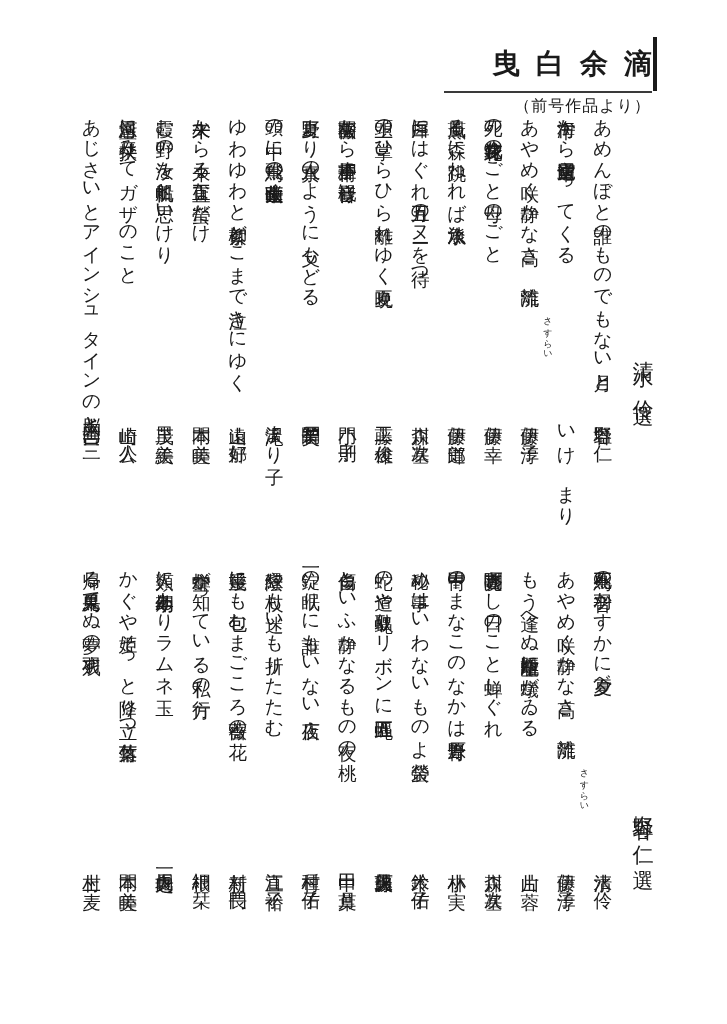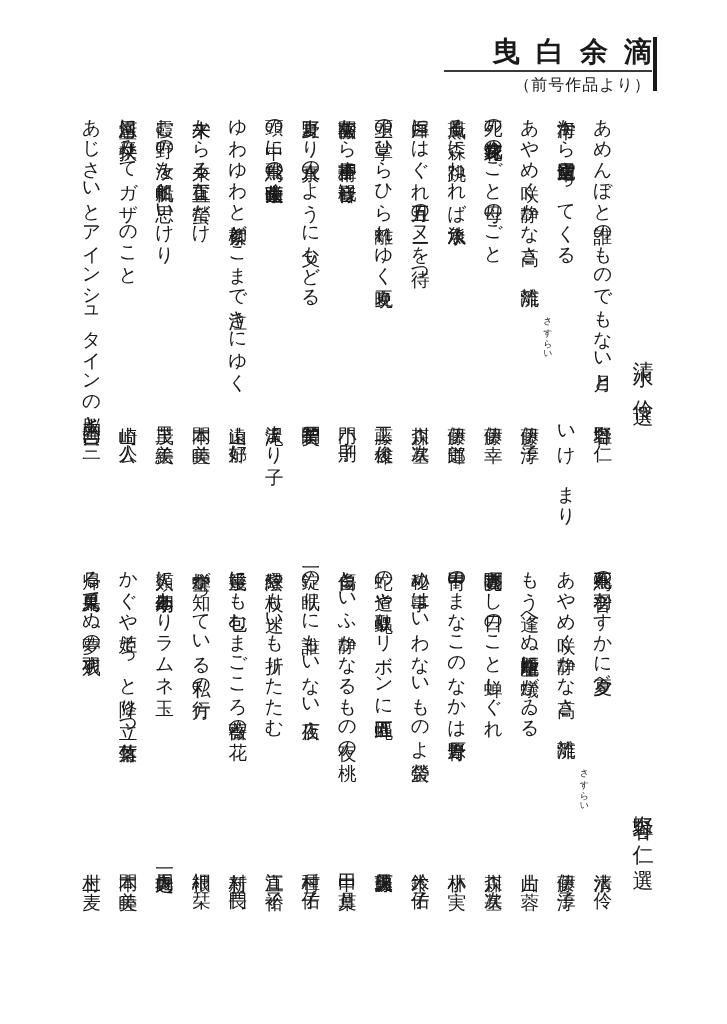--- a/index.html
+++ b/index.html
@@ -10,21 +10,21 @@
     color: var(--ink);
     font-family: "Liberation Sans", sans-serif;
     position: relative;
     overflow: hidden;
   }
   .page { position: absolute; inset: 0; background: #ffffff; }
 
   
   .title-block { position: absolute; top: 36px; right: 75px; width: 208px; }
   .title-main {
-    margin: 0;
+    margin: 12px;
     font-size: 28px; font-weight: bold;
     letter-spacing: 16px; margin-right: -16px;
     text-align: right; line-height: 1.12;
     white-space: nowrap;
   }
   .title-underline { border: 0; border-top: 2px solid var(--rule); margin: 3px 0 0 0; }
   .title-sub {
     font-family: "Liberation Serif", serif;
     font-size: 16px; text-align: right;
     letter-spacing: 1px; margin-top: 3px; margin-right: 1px;

